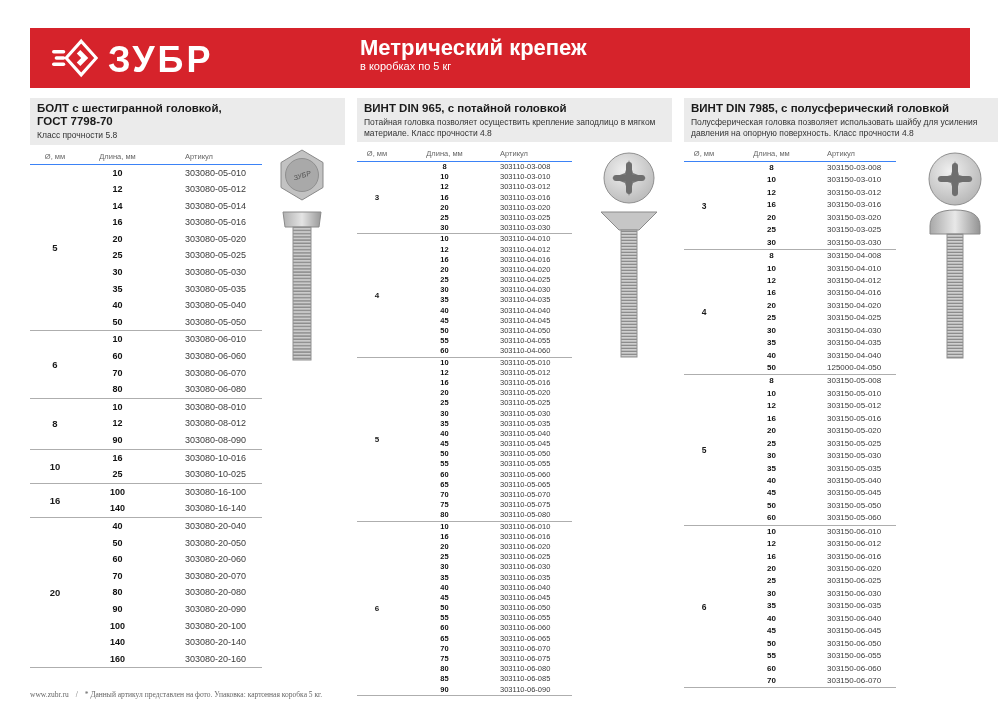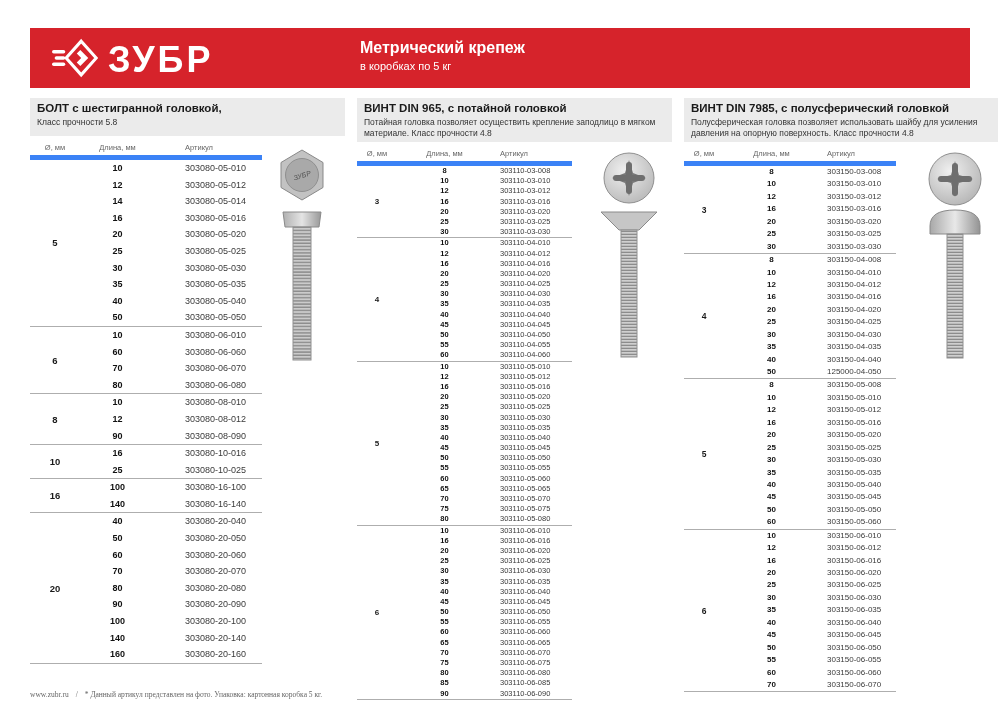--- a/index.html
+++ b/index.html
@@ -4,35 +4,35 @@
 <style>
   html,body{margin:0;padding:0;background:#fff;}
   #page{position:relative;width:1000px;height:706px;background:#fff;overflow:hidden;
         font-family:"Liberation Sans", sans-serif;color:#1a1a1a;}
 
   
   .banner{position:absolute;left:30px;top:28px;width:940px;height:60px;background:#d6232b;}
   .logo{position:absolute;left:22px;top:10px;display:flex;align-items:center;gap:10px;}
   .brand{color:#fff;font-weight:bold;font-size:36px;letter-spacing:3px;line-height:40px;}
   .bannertitle{position:absolute;left:330px;top:9px;}
-  .btitle{color:#fff;font-weight:bold;font-size:16px;line-height:22px;}
+  .btitle{color:#fff;font-weight:bold;font-size:22px;line-height:22px;}
   .bsub{color:#fff;font-size:11px;line-height:14px;}
 
   
   .panel{position:absolute;top:98px;}
   .p1{left:30px;width:315px;--dw:50px;--lw:75px;--rh:16.6px;--fs:9px;--apad:30px;--tw:232px;}
   .p2{left:357px;width:315px;--dw:40px;--lw:95px;--rh:10.2px;--fs:7.5px;--apad:8px;--tw:215px;}
   .p3{left:684px;width:314px;--dw:40px;--lw:95px;--rh:12.45px;--fs:8px;--apad:8px;--tw:212px;}
 
   .titleblock{background:#ebebeb;min-height:30px;padding:4px 7px;}
   .stitle{font-weight:bold;font-size:11.5px;line-height:13px;}
   .sdesc{font-size:8.5px;line-height:10.5px;color:#333;margin-top:2px;max-width:300px;}
 
   .thead{display:grid;grid-template-columns:var(--dw) var(--lw) 1fr;width:var(--tw);
-         height:15px;line-height:15px;margin-top:4px;border-bottom:5px solid #3b82f6;
+         height:15px;line-height:15px;margin-top:4px;border-bottom:1px solid #3b82f6;
          font-size:7.5px;color:#666;}
   .h-d,.h-l{text-align:center;}
   .h-a{padding-left:var(--apad);}
 
   .tbody{width:var(--tw);}
   .tgroup{display:flex;border-bottom:1px solid #aeaeae;}
   .dcell{width:var(--dw);display:flex;align-items:center;justify-content:center;
          font-weight:bold;font-size:calc(var(--fs) + 0.5px);}
   .rows{flex:1;}
   .trow{display:grid;grid-template-columns:var(--lw) 1fr;height:var(--rh);
@@ -71,20 +71,21 @@
     </div>
     <div class="bannertitle">
       <div class="btitle">Метрический крепеж</div>
       <div class="bsub">в коробках по 5 кг</div>
     </div>
   </div>
 
   <section class="panel p1">
     <div class="titleblock">
       <div class="stitle">БОЛТ с шестигранной головкой,</div>
+      <div class="stitle">ГОСТ 7798-70</div>
       <div class="sdesc">Класс прочности 5.8</div>
     </div>
     <div class="thead">
       <span class="h-d">Ø, мм</span>
       <span class="h-l">Длина, мм</span>
       <span class="h-a">Артикул</span>
     </div>
     <div class="tbody">
         <div class="tgroup">
           <div class="dcell">5</div>

